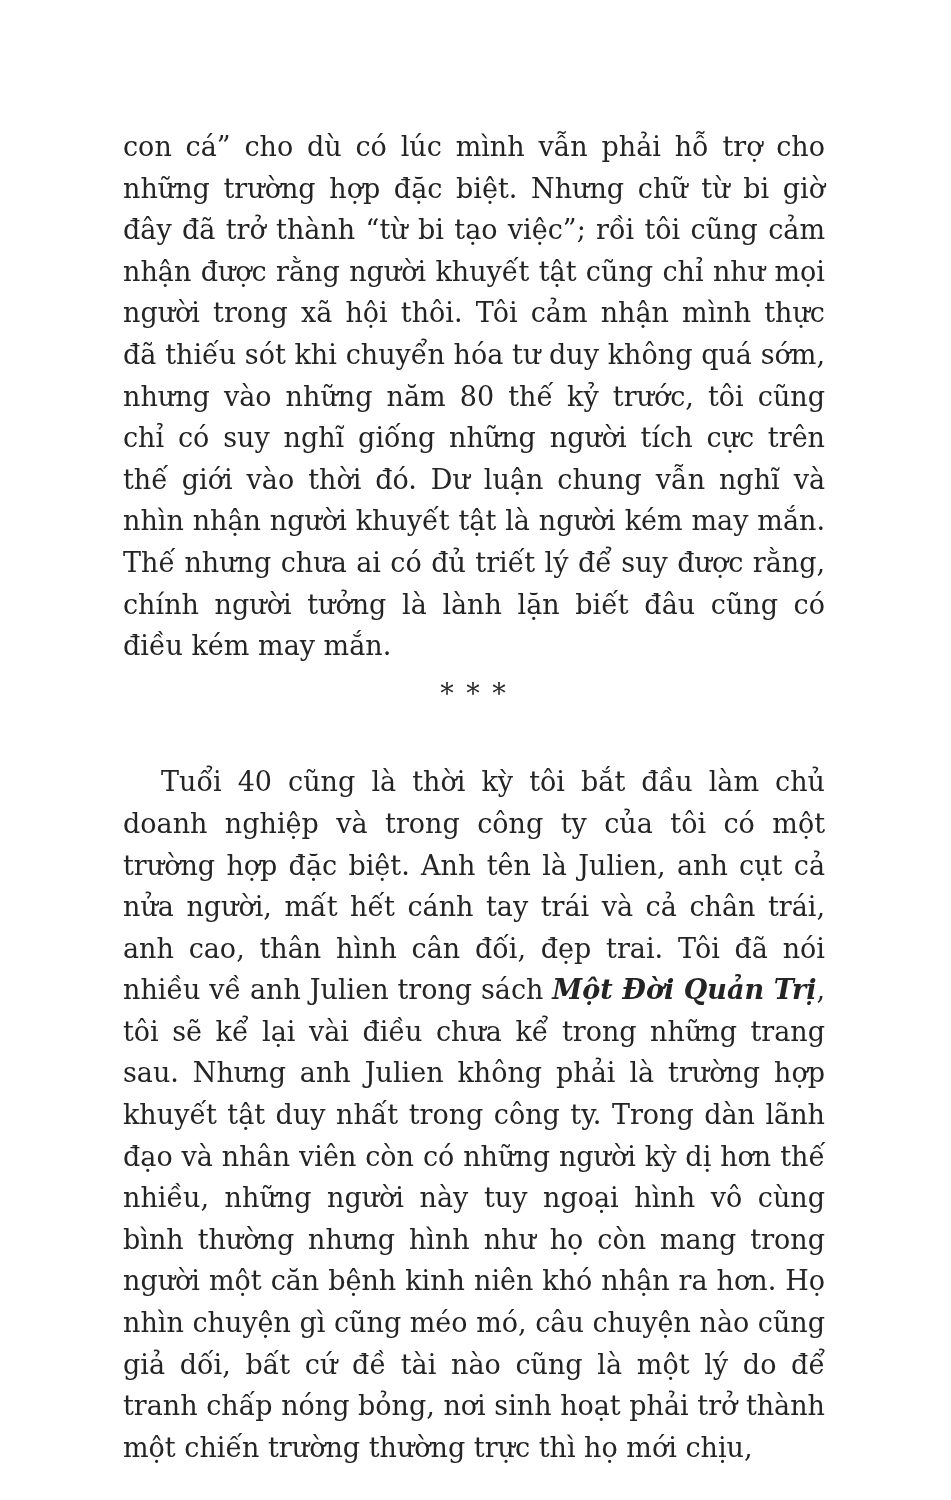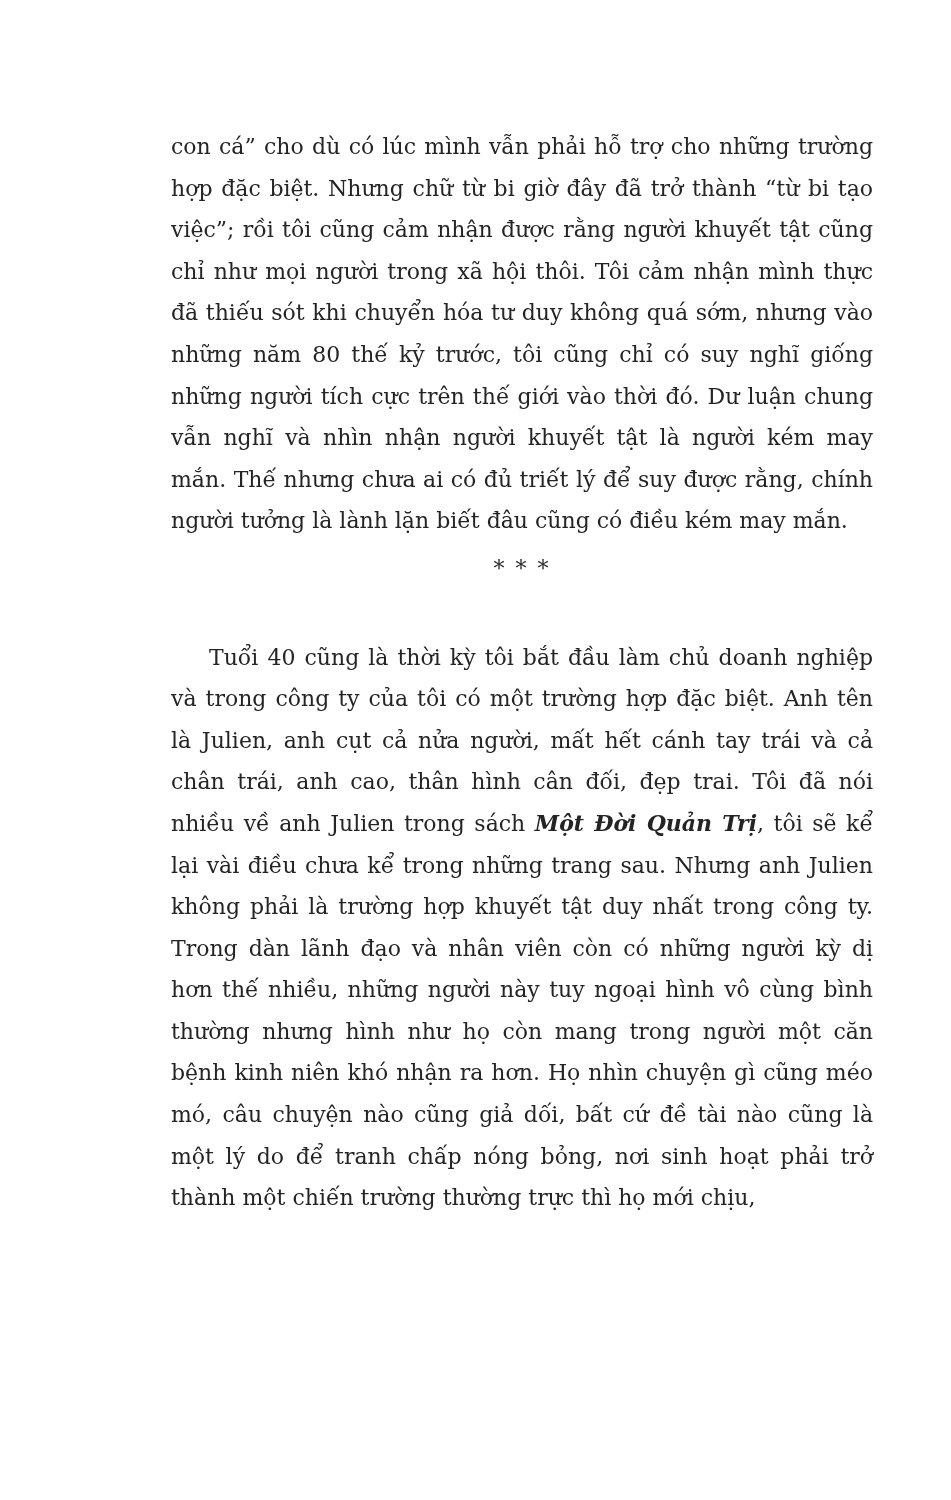--- a/index.html
+++ b/index.html
@@ -14,25 +14,24 @@
     background: #ffffff;
     overflow: hidden;
     font-family: "DejaVu Serif", serif;
   }
   .text-block {
     position: absolute;
     left: 123px;
     top: 126px;
     width: 702px;
     color: #242424;
-    font-size: 22px;
+    font-size: 27px;
     line-height: 41.6px;
     text-align: justify;
     text-justify: inter-word;
-    margin-left: 48px;
   }
   .para {
     margin: 0;
   }
   .para-indent {
     text-indent: 38px;
   }
   .scene-separator {
     margin: 6px 0 47px 0;
     text-align: center;

